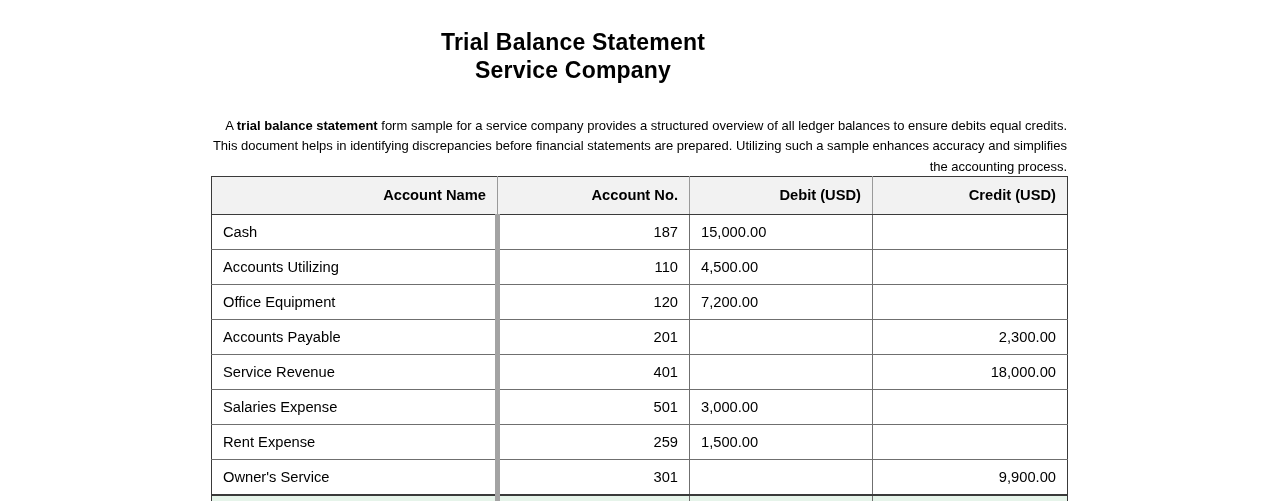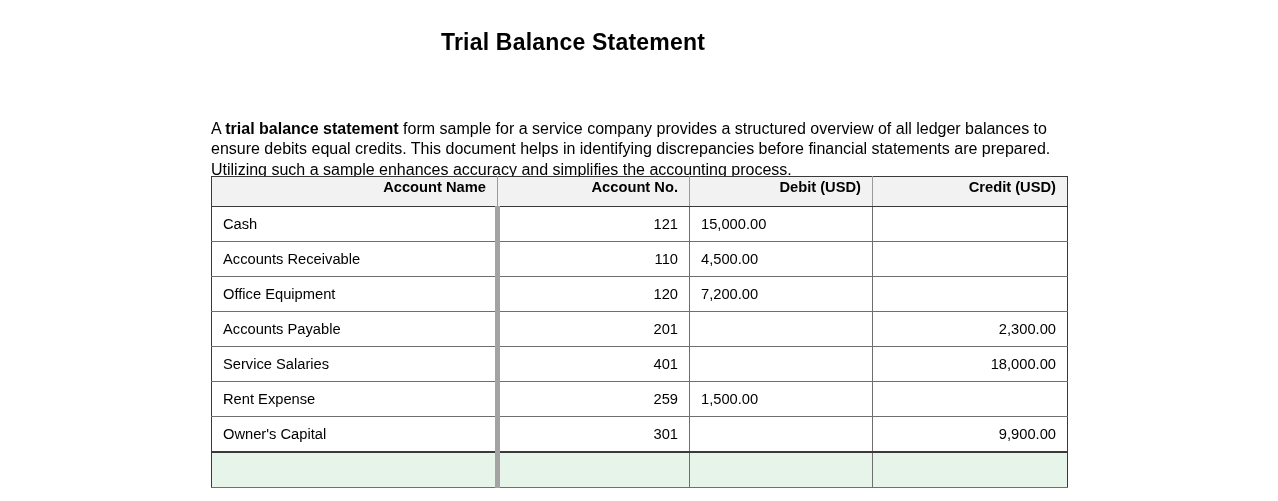--- a/index.html
+++ b/index.html
@@ -34,23 +34,23 @@
     font-weight: bold;
     line-height: 28px;
     letter-spacing: 0.2px;
     margin: 0;
   }
   .intro {
     position: absolute;
     left: 211px;
     top: 103px;
     width: 856px;
-    font-size: 16px;
+    font-size: 13px;
     line-height: 20.4px;
-    text-align: left;
+    text-align: right;
   }
   .intro b {
     font-weight: bold;
   }
   table.tb {
     position: absolute;
     left: 211px;
     top: 176px;
     width: 856px;
     border-collapse: collapse;
@@ -59,21 +59,21 @@
   }
   table.tb col.c-name  { width: 286px; }
   table.tb col.c-no    { width: 192px; }
   table.tb col.c-debit { width: 183px; }
   table.tb col.c-credit{ width: 195px; }
 
   table.tb thead th {
     background: #f2f2f2;
     font-weight: bold;
     text-align: right;
-    padding: 1px 11px 10px 11px;
+    padding: 9px 11px 10px 11px;
     border: 1px solid #9a9a9a;
     border-top-color: #3a3a3a;
     border-bottom-color: #3a3a3a;
     height: 18px;
     box-sizing: content-box;
     white-space: nowrap;
   }
   table.tb thead th:first-child { border-left-color: #3a3a3a; }
   table.tb thead th:last-child  { border-right-color: #3a3a3a; }
 
@@ -98,20 +98,21 @@
     font-weight: bold;
   }
 </style>
 </head>
 <body>
 
 <div class="page">
 
   <h1 class="doc-title">Trial Balance Statement</h1>
 
+  <h2 class="doc-subtitle">Service Company</h2>
 
   <p class="intro"><span>A </span><b>trial balance statement</b><span> form sample for a service company provides a structured overview of all ledger balances to ensure debits equal credits. This document helps in identifying discrepancies before financial statements are prepared. Utilizing such a sample enhances accuracy and simplifies the accounting process.</span></p>
 
   <table class="tb">
     <colgroup>
       <col class="c-name">
       <col class="c-no">
       <col class="c-debit">
       <col class="c-credit">
     </colgroup>
@@ -119,56 +120,62 @@
       <tr>
         <th>Account Name</th>
         <th>Account No.</th>
         <th>Debit (USD)</th>
         <th>Credit (USD)</th>
       </tr>
     </thead>
     <tbody id="table-body">
         <tr>
           <td class="col-name">Cash</td>
-          <td class="col-no">121</td>
+          <td class="col-no">187</td>
           <td class="col-debit">15,000.00</td>
           <td class="col-credit"></td>
         </tr>
         <tr>
-          <td class="col-name">Accounts Receivable</td>
+          <td class="col-name">Accounts Utilizing</td>
           <td class="col-no">110</td>
           <td class="col-debit">4,500.00</td>
           <td class="col-credit"></td>
         </tr>
         <tr>
           <td class="col-name">Office Equipment</td>
           <td class="col-no">120</td>
           <td class="col-debit">7,200.00</td>
           <td class="col-credit"></td>
         </tr>
         <tr>
           <td class="col-name">Accounts Payable</td>
           <td class="col-no">201</td>
           <td class="col-debit"></td>
           <td class="col-credit">2,300.00</td>
         </tr>
         <tr>
-          <td class="col-name">Service Salaries</td>
+          <td class="col-name">Service Revenue</td>
           <td class="col-no">401</td>
           <td class="col-debit"></td>
           <td class="col-credit">18,000.00</td>
+        </tr>
+        <tr>
+          <td class="col-name">Salaries Expense</td>
+          <td class="col-no">501</td>
+          <td class="col-debit">3,000.00</td>
+          <td class="col-credit"></td>
         </tr>
         <tr>
           <td class="col-name">Rent Expense</td>
           <td class="col-no">259</td>
           <td class="col-debit">1,500.00</td>
           <td class="col-credit"></td>
         </tr>
         <tr>
-          <td class="col-name">Owner's Capital</td>
+          <td class="col-name">Owner's Service</td>
           <td class="col-no">301</td>
           <td class="col-debit"></td>
           <td class="col-credit">9,900.00</td>
         </tr>
         <tr class="total-row">
           <td class="col-name"></td>
           <td class="col-no"></td>
           <td class="col-debit"></td>
           <td class="col-credit"></td>
         </tr>

